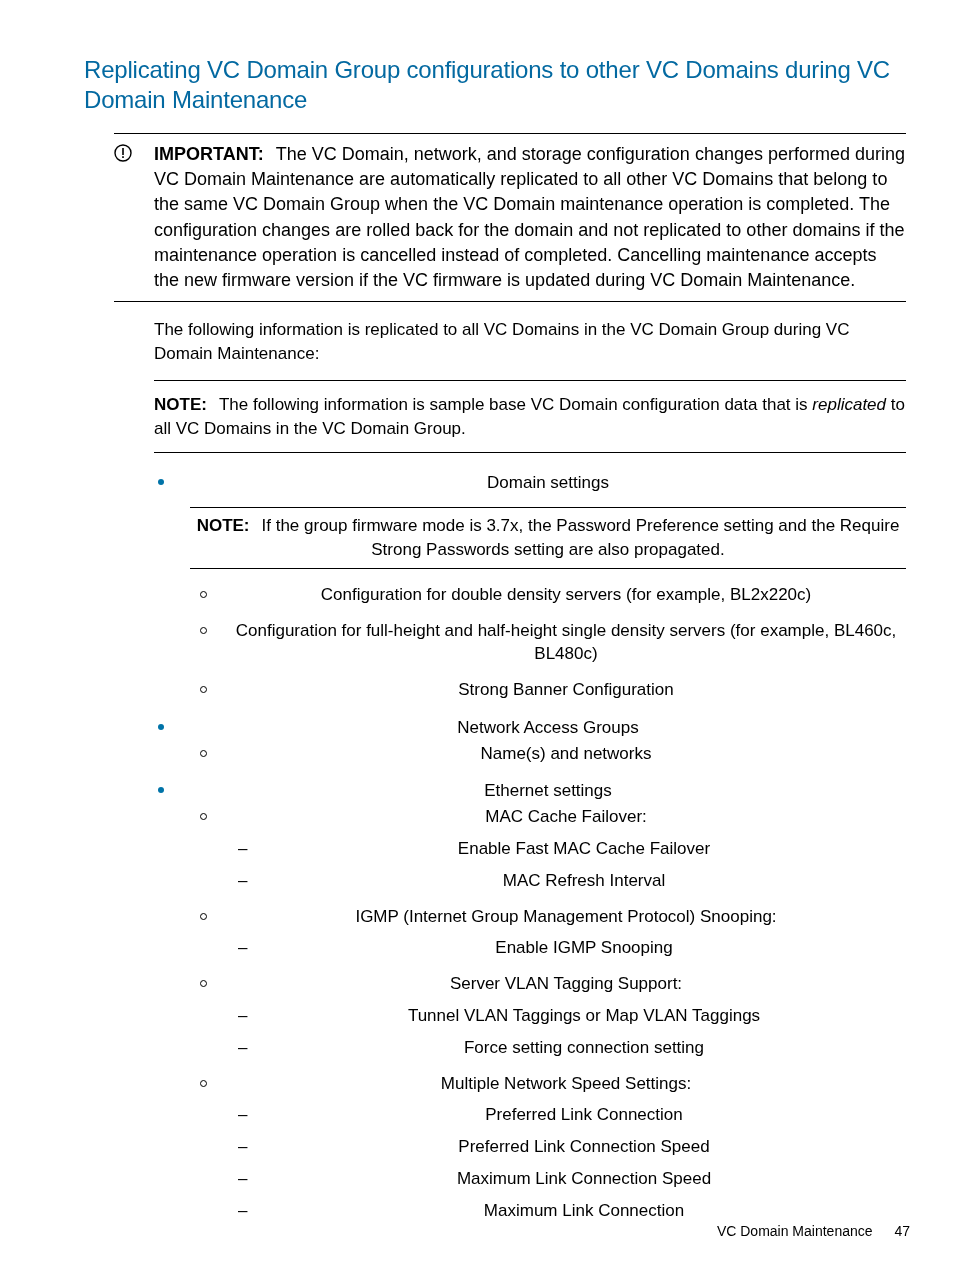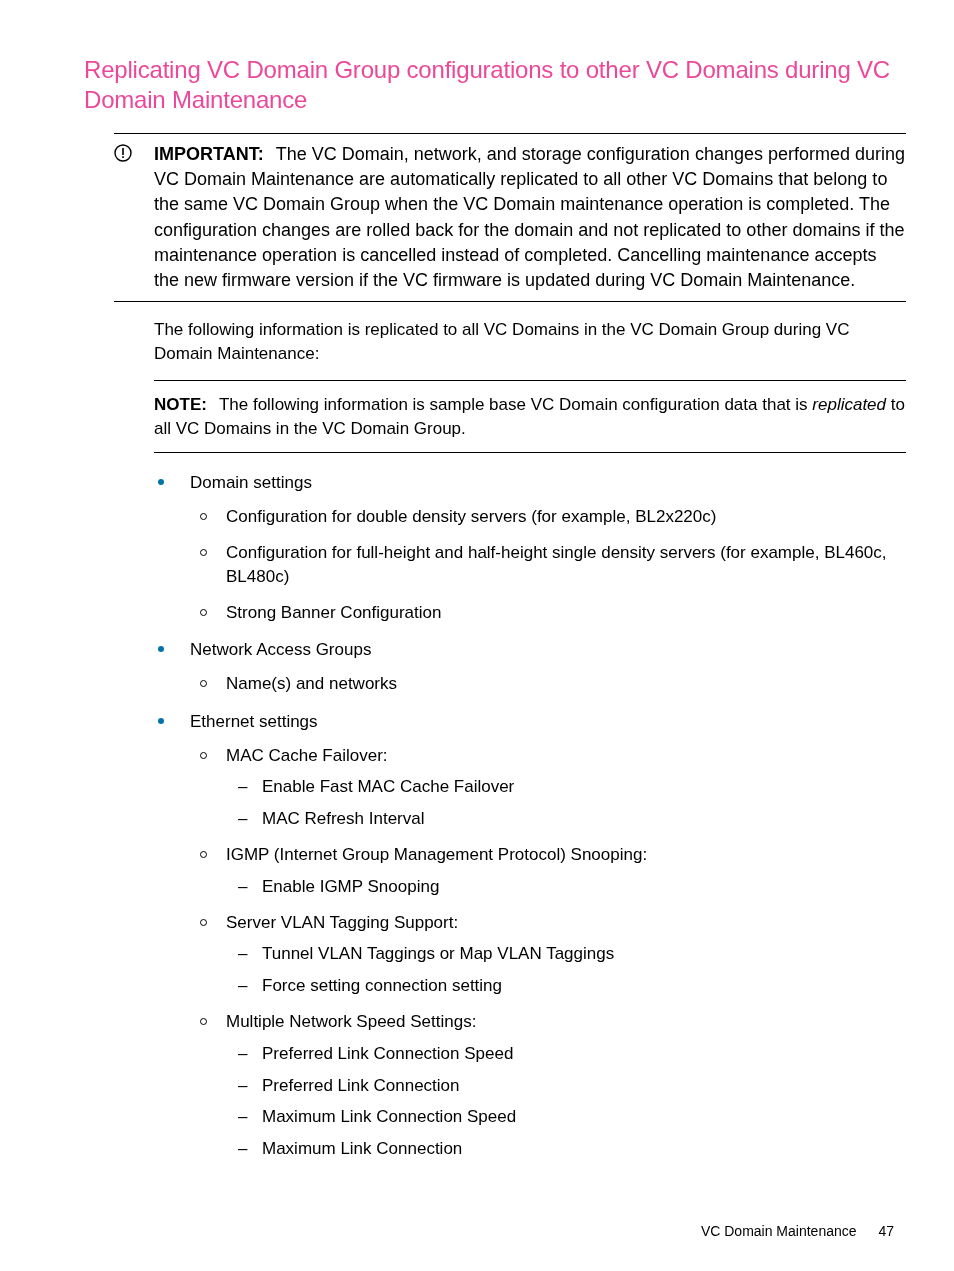--- a/index.html
+++ b/index.html
@@ -6,21 +6,21 @@
   body {
     width: 954px;
     height: 1271px;
     background: #ffffff;
     font-family: "Arial", "Helvetica", sans-serif;
     color: #000;
     position: relative;
     padding: 55px 48px 0 84px;
   }
   h2.section-title {
-    color: #ec4899;
+    color: #0369a1;
     font-weight: 400;
     font-size: 24px;
     line-height: 1.25;
     margin-bottom: 18px;
     letter-spacing: -0.2px;
   }
   .important-block {
     margin-left: 30px;
     position: relative;
     border-top: 1px solid #000;
@@ -54,20 +54,21 @@
     font-size: 17px;
     line-height: 1.4;
     margin-bottom: 18px;
   }
   .note-block em { font-style: italic; }
   ul.level1 {
     list-style: none;
     margin-left: 70px;
     font-size: 17px;
     line-height: 1.4;
+    text-align: center;
   }
   ul.level1 > li {
     position: relative;
     padding-left: 36px;
     margin-bottom: 14px;
   }
   ul.level1 > li::before {
     content: "";
     position: absolute;
     left: 4px;
@@ -79,21 +80,21 @@
   }
   .note-inner {
     margin-top: 12px;
     border-top: 1px solid #000;
     border-bottom: 1px solid #000;
     padding: 6px 0;
     margin-bottom: 14px;
   }
   ul.level2 {
     list-style: none;
-    margin-top: 10px;
+    margin-top: 2px;
   }
   ul.level2 > li {
     position: relative;
     padding-left: 36px;
     margin-bottom: 12px;
   }
   ul.level2 > li::before {
     content: "";
     position: absolute;
     left: 10px;
@@ -114,21 +115,21 @@
   }
   ul.level3 > li::before {
     content: "–";
     position: absolute;
     left: 12px;
     top: 0;
   }
   .footer {
     position: absolute;
     bottom: 32px;
-    right: 60px;
+    right: 44px;
     font-size: 14px;
   }
   .footer .pagenum { margin-left: 18px; }
 </style>
 </head>
 <body>
 
 <h2 class="section-title">Replicating VC Domain Group configurations to other VC Domains during VC Domain Maintenance</h2>
 
 <div class="important-block">
@@ -144,20 +145,23 @@
 
 <p class="body-text">The following information is replicated to all VC Domains in the VC Domain Group during VC Domain Maintenance:</p>
 
 <div class="note-block">
   <span class="label-strong">NOTE:</span><span>The following information is sample base VC Domain configuration data that is </span><em>replicated</em><span> to all VC Domains in the VC Domain Group.</span>
 </div>
 
 <ul class="level1">
   <li>
     <span>Domain settings</span>
+    <div class="note-inner">
+      <span class="label-strong">NOTE:</span><span>If the group firmware mode is 3.7x, the Password Preference setting and the Require Strong Passwords setting are also propagated.</span>
+    </div>
     <ul class="level2">
       <li>Configuration for double density servers (for example, BL2x220c)</li>
       <li>Configuration for full-height and half-height single density servers (for example, BL460c, BL480c)</li>
       <li>Strong Banner Configuration</li>
     </ul>
   </li>
   <li>
     <span>Network Access Groups</span>
     <ul class="level2">
       <li>Name(s) and networks</li>
@@ -182,22 +186,22 @@
       <li>
         <span>Server VLAN Tagging Support:</span>
         <ul class="level3">
           <li>Tunnel VLAN Taggings or Map VLAN Taggings</li>
           <li>Force setting connection setting</li>
         </ul>
       </li>
       <li>
         <span>Multiple Network Speed Settings:</span>
         <ul class="level3">
+          <li>Preferred Link Connection</li>
           <li>Preferred Link Connection Speed</li>
-          <li>Preferred Link Connection</li>
           <li>Maximum Link Connection Speed</li>
           <li>Maximum Link Connection</li>
         </ul>
       </li>
     </ul>
   </li>
 </ul>
 
 <div class="footer">
   <span>VC Domain Maintenance</span>

